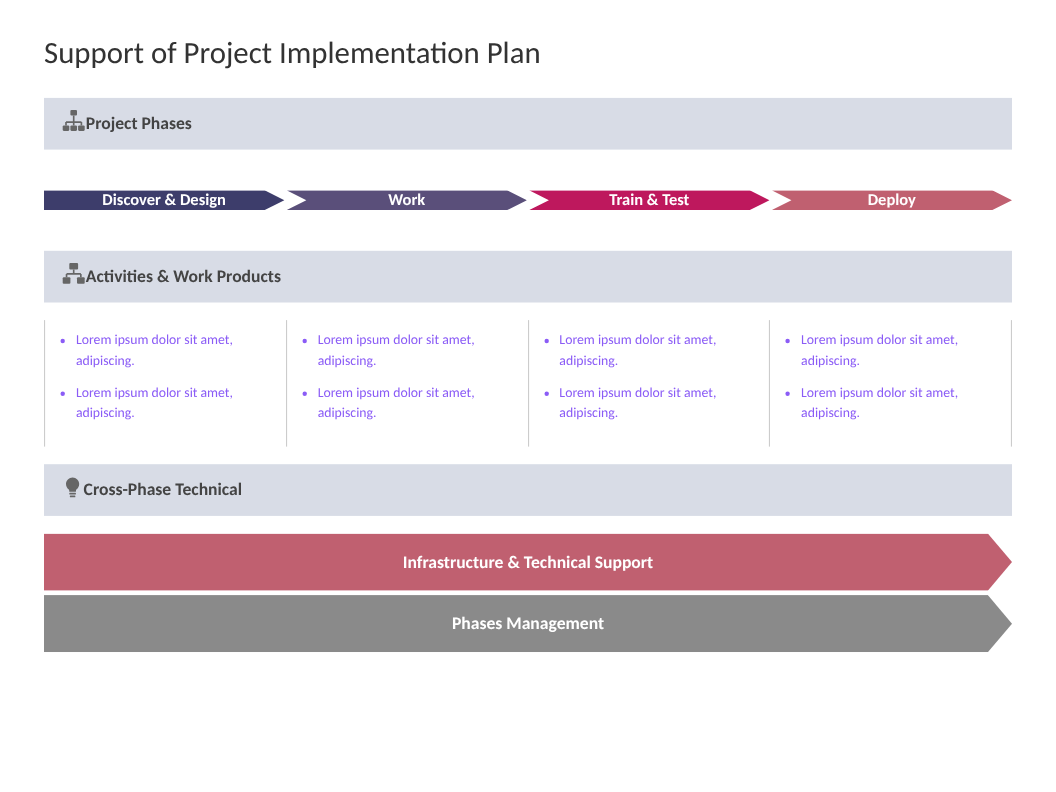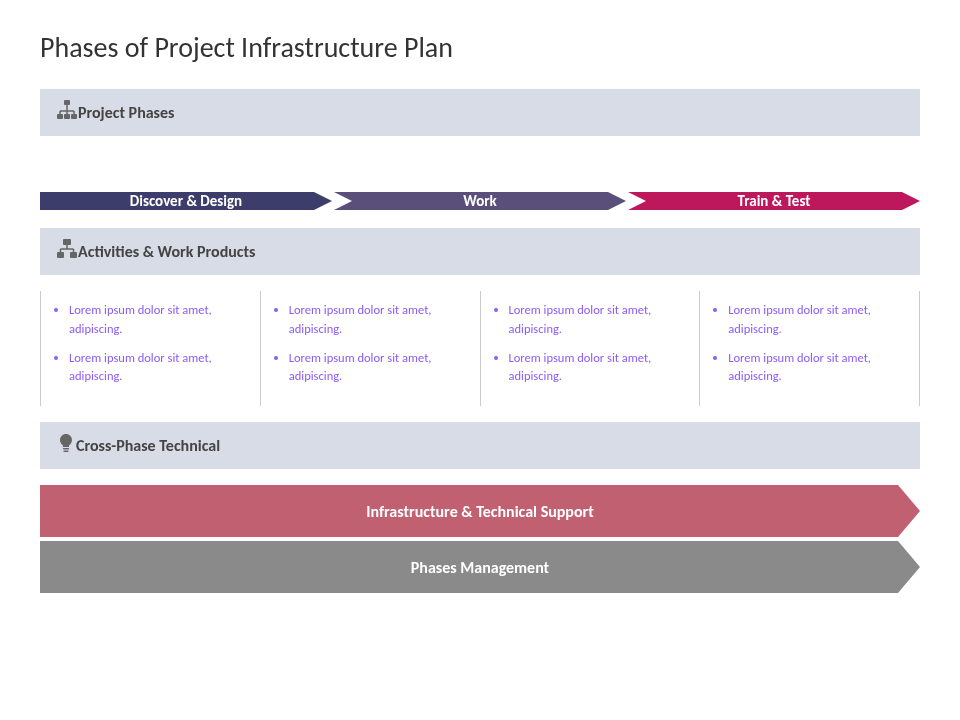--- a/index.html
+++ b/index.html
@@ -34,21 +34,21 @@
     }
 
     .section-icon {
       color: #666;
       font-size: 18px;
     }
 
     
     .phases-row {
       display: flex;
-      align-items: flex-end;
+      align-items: center;
       margin: 18px 0 18px 0;
       height: 56px;
     }
 
     .phase-arrow {
       display: flex;
       align-items: center;
       justify-content: center;
       font-weight: 700;
       font-size: 15px;
@@ -120,21 +120,21 @@
     .cross-bar-infra { background: #c06070; }
     .cross-bar-pm { background: #8a8a8a; }
 
     .section-block {
       margin-bottom: 10px;
     }
   </style>
 </head>
 <body>
 
-<h1 class="page-title">Phases of Project Infrastructure Plan</h1>
+<h1 class="page-title">Support of Project Implementation Plan</h1>
 
 <div class="section-block">
   <div class="section-header">
     <span class="section-icon">
       
       <svg width="22" height="22" viewBox="0 0 22 22" fill="none" xmlns="http://www.w3.org/2000/svg">
         <rect x="8" y="1" width="6" height="5" rx="1" fill="#666"></rect>
         <rect x="1" y="15" width="6" height="5" rx="1" fill="#666"></rect>
         <rect x="8" y="15" width="6" height="5" rx="1" fill="#666"></rect>
         <rect x="15" y="15" width="6" height="5" rx="1" fill="#666"></rect>
@@ -145,20 +145,21 @@
         <line x1="18" y1="12" x2="18" y2="15" stroke="#666" stroke-width="1.5"></line>
       </svg>
     </span>
     <span class="section-header-label">Project Phases</span>
   </div>
 
   <div class="phases-row">
     <div class="phase-arrow phase-1">Discover &amp; Design</div>
     <div class="phase-arrow phase-2">Work</div>
     <div class="phase-arrow phase-3">Train &amp; Test</div>
+    <div class="phase-arrow phase-4">Deploy</div>
   </div>
 </div>
 
 <div class="section-block">
   <div class="section-header">
     <span class="section-icon">
       <svg width="22" height="22" viewBox="0 0 22 22" fill="none" xmlns="http://www.w3.org/2000/svg">
         <rect x="7" y="1" width="8" height="6" rx="1" fill="#666"></rect>
         <rect x="1" y="14" width="7" height="6" rx="1" fill="#666"></rect>
         <rect x="14" y="14" width="7" height="6" rx="1" fill="#666"></rect>

